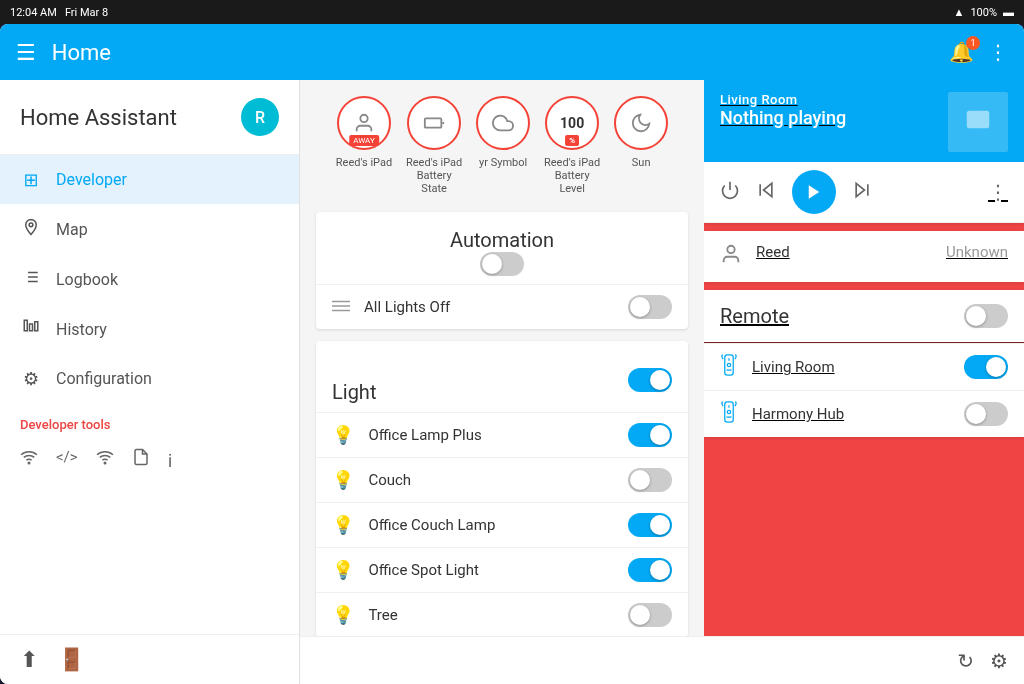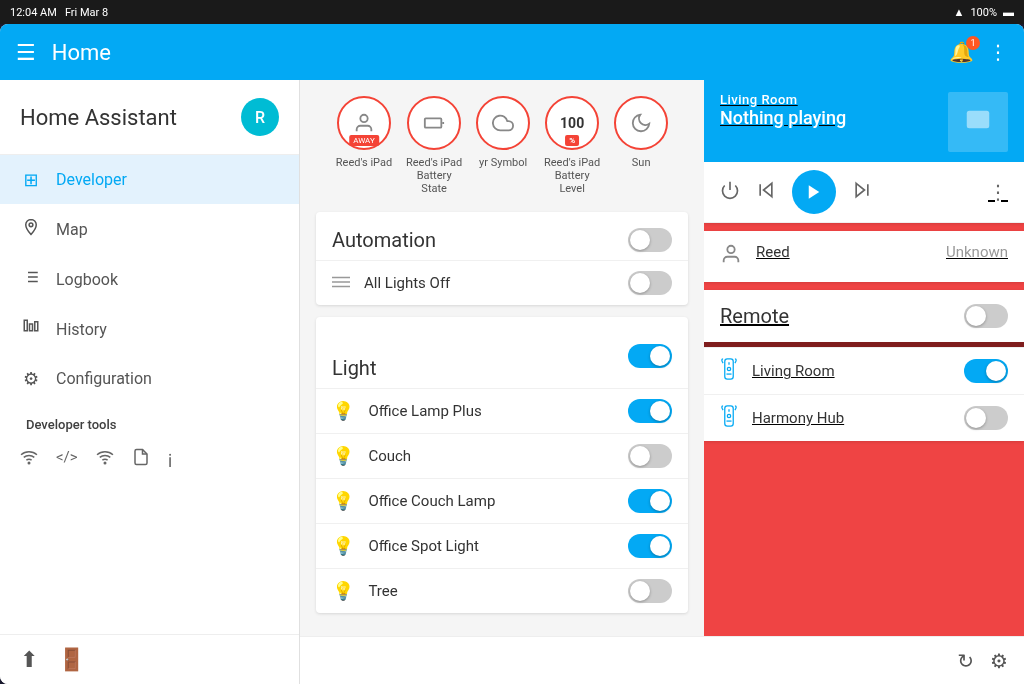--- a/index.html
+++ b/index.html
@@ -90,23 +90,22 @@
     }
     .nav-item .nav-icon {
       font-size: 18px;
       width: 22px;
       text-align: center;
     }
 
     .dev-tools-section {
       padding: 14px 20px 8px;
       font-size: 13px;
-      color: #404040;
+      color: #ef4444;
       font-weight: 500;
-      margin-left: 6px;
     }
     .dev-tools-icons {
       display: flex;
       gap: 18px;
       padding: 8px 20px 16px;
     }
     .dev-tools-icons span {
       font-size: 18px;
       color: #666;
       cursor: pointer;
@@ -357,21 +356,21 @@
 
     
     .remote-card {
       background: white;
       box-shadow: 0 1px 3px rgba(0,0,0,0.12);
     }
     .remote-header {
       display: flex;
       align-items: center;
       padding: 14px 16px;
-      border-bottom: 5px solid #7f1d1d;
+      border-bottom: 1px solid #7f1d1d;
     }
     .remote-title {
       flex: 1;
       font-size: 20px;
       font-weight: 400;
       color: #333;
     }
     .bulb-blue { color: #03a9f4; }
 
     
@@ -543,21 +542,21 @@
           <div class="circle-icon">
             <svg width="22" height="22" viewBox="0 0 24 24" fill="none" stroke="#888" stroke-width="2">
                 <path d="M21 12.79A9 9 0 1 1 11.21 3 7 7 0 0 0 21 12.79z"></path>
               </svg>
           </div>
           <span class="circle-label">Sun</span>
         </div>
       </div>
 
       <div class="card">
-        <div class="card-header" style="display:flex;align-items:center;">
+        <div class="card-header" style="display:flex;align-items:center;flex-direction:column;">
           <span style="flex:1;">Automation</span>
           <div class="toggle"></div>
         </div>
         <div class="card-row">
           <span class="card-row-icon">
             <svg width="18" height="14" viewBox="0 0 24 18">
                 <line x1="0" y1="3" x2="24" y2="3" stroke="#999" stroke-width="2"></line>
                 <line x1="0" y1="9" x2="24" y2="9" stroke="#999" stroke-width="2"></line>
                 <line x1="0" y1="15" x2="24" y2="15" stroke="#999" stroke-width="2"></line>
               </svg>

